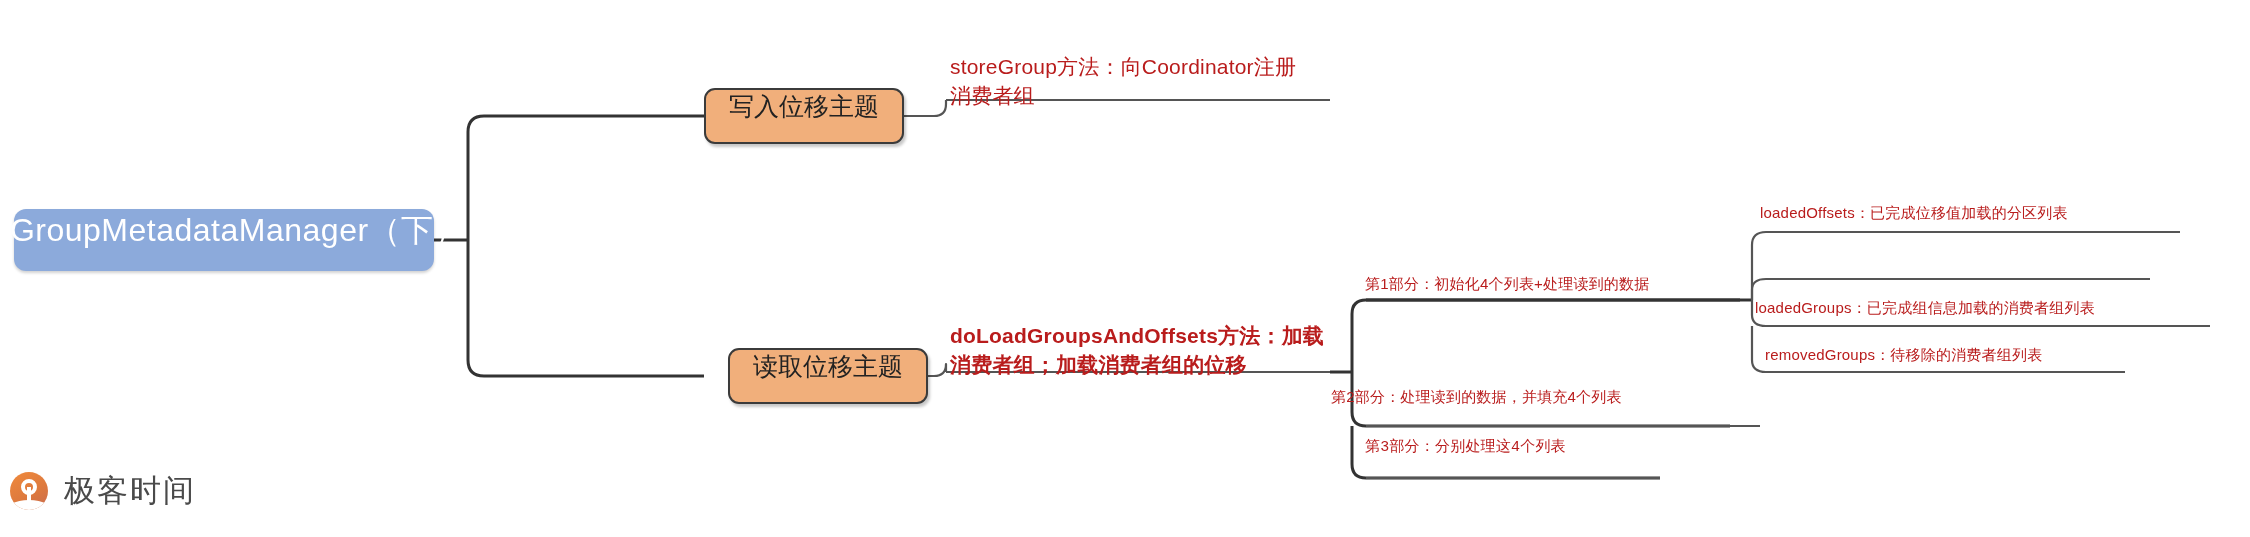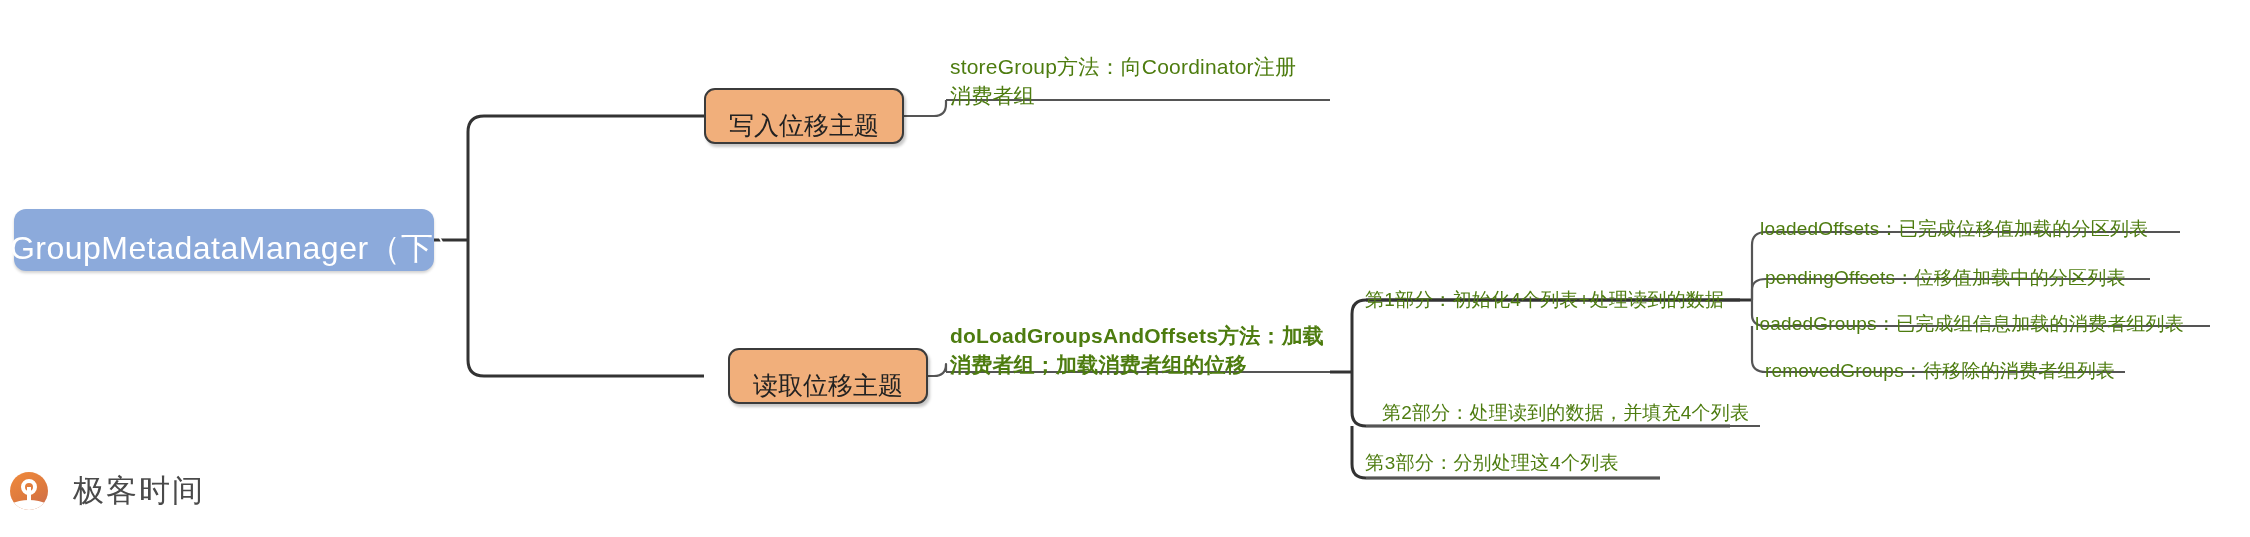--- a/index.html
+++ b/index.html
@@ -38,21 +38,21 @@
   }
   #connectors .thin {
     stroke: #555555;
     stroke-width: 2.2;
   }
 
   
   .node {
     position: absolute;
     display: flex;
-    align-items: flex-end;
+    align-items: flex-start;
     justify-content: center;
     border-radius: 10px;
     white-space: nowrap;
   }
 
   .node-root {
     left: 14px;
     top: 209px;
     width: 420px;
     height: 62px;
@@ -76,49 +76,48 @@
     box-shadow: 2px 3px 3px rgba(0,0,0,0.22);
   }
   .branch-write { left: 704px; top: 88px; }
   .branch-read  { left: 704px; top: 348px; margin-left: 24px; }
 
   
   .leaf {
     position: absolute;
     font-size: 21px;
     line-height: 1.38;
-    color: #4d7c0f;
+    color: #b91c1c;
     white-space: pre-line;
     letter-spacing: 0.2px;
   }
   .leaf-small {
-    font-size: 19px;
-    margin-top: 13px;
+    font-size: 15px;
   }
 
   .leaf-l1 { left: 950px; top: 53px;  width: 390px; }
   .leaf-l2 { left: 950px; top: 322px; width: 390px; font-weight: bold; }
 
   .leaf-p1 { left: 1365px; top: 274px; }
-  .leaf-p2 { left: 1382px; top: 387px; }
+  .leaf-p2 { left: 1331px; top: 387px; }
   .leaf-p3 { left: 1365px; top: 438px; font-family: Liberation Mono, monospace; }
 
   .leaf-r1 { left: 1760px; top: 203px; }
   .leaf-r2 { left: 1765px; top: 252px; }
   .leaf-r3 { left: 1755px; top: 298px; }
   .leaf-r4 { left: 1765px; top: 345px; }
 
   
   #watermark {
     position: absolute;
     left: 10px;
     top: 470px;
     display: flex;
     align-items: center;
-    gap: 25px;
+    gap: 16px;
   }
   #watermark .logo-mark {
     position: relative;
     width: 38px; height: 38px;
     border-radius: 50%;
     background: linear-gradient(150deg, #F08A3C 0%, #DE7A3E 55%, #C96B4E 100%);
     overflow: hidden;
     flex: 0 0 auto;
   }
   #watermark .logo-mark .hook {
@@ -215,21 +214,20 @@
 消费者组；加载消费者组的位移</div>
 
   <div class="leaf leaf-small leaf-p1">第1部分：初始化4个列表+处理读到的数据</div>
 
   <div class="leaf leaf-small leaf-p2">第2部分：处理读到的数据，并填充4个列表</div>
 
   <div class="leaf leaf-small leaf-p3">第3部分：分别处理这4个列表</div>
 
   <div class="leaf leaf-small leaf-r1">loadedOffsets：已完成位移值加载的分区列表</div>
 
-  <div class="leaf leaf-small leaf-r2">pendingOffsets：位移值加载中的分区列表</div>
 
   <div class="leaf leaf-small leaf-r4">removedGroups：待移除的消费者组列表</div>
 
   <div class="leaf leaf-small leaf-r3">loadedGroups：已完成组信息加载的消费者组列表</div>
 
   <div id="watermark">
     <span class="logo-mark">
       <span class="swoosh"></span>
       <span class="hook"></span>
       <span class="stem"></span>

